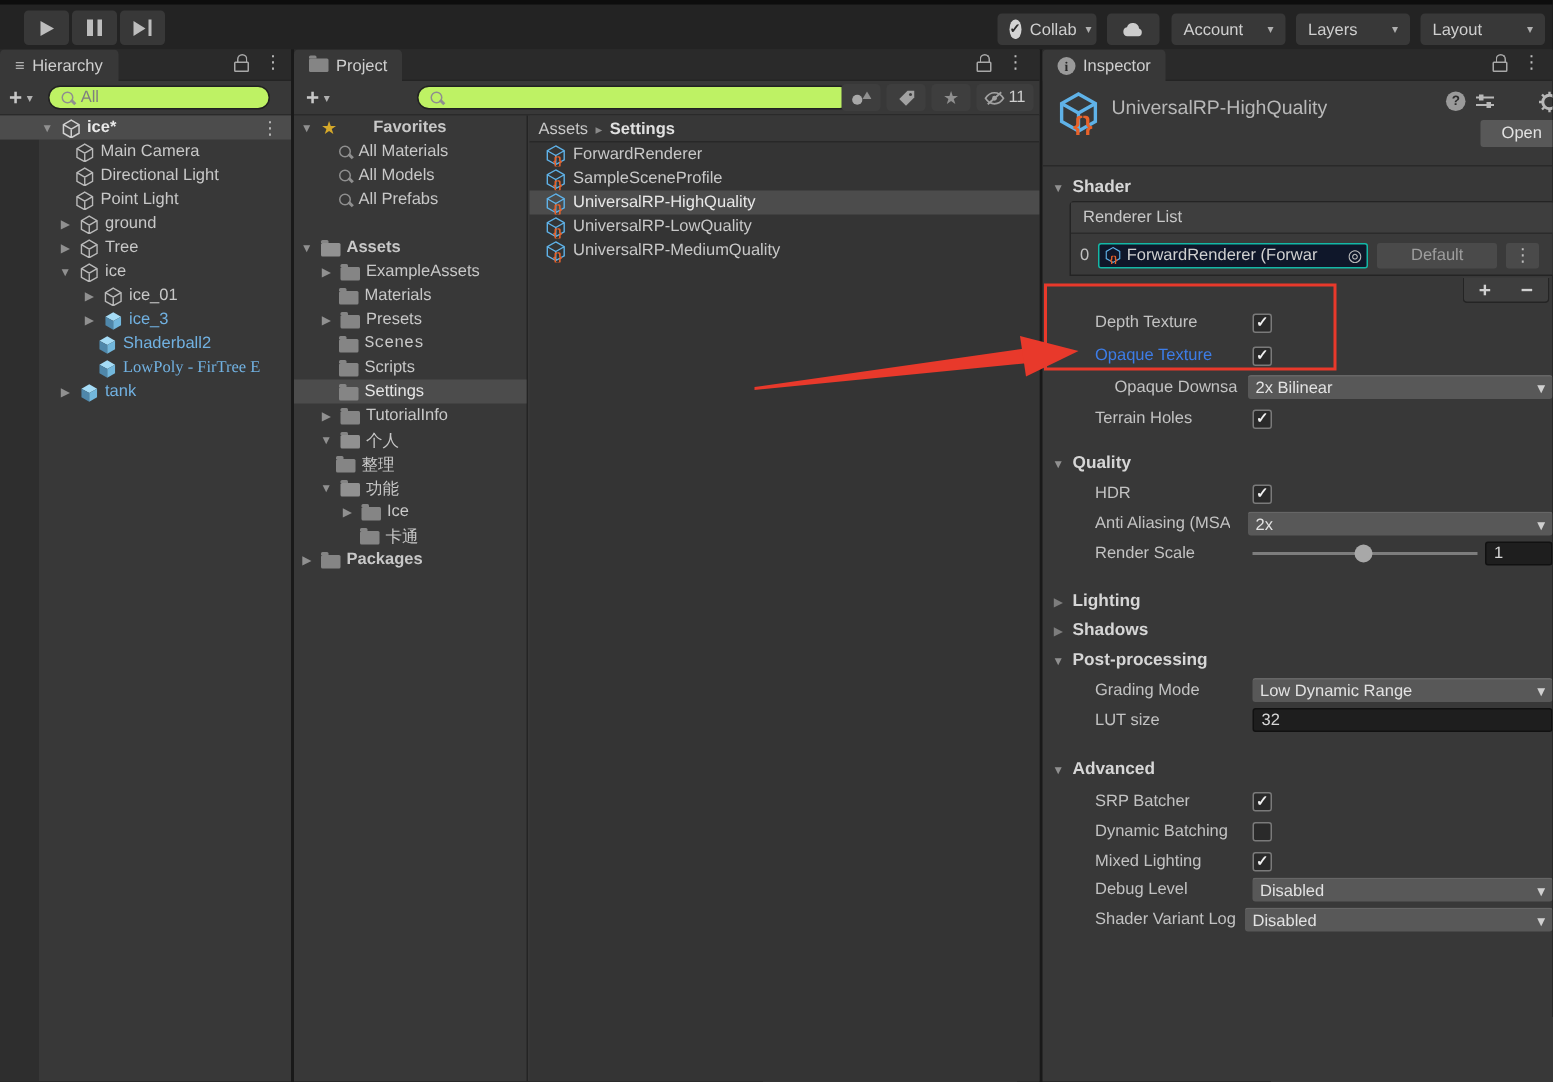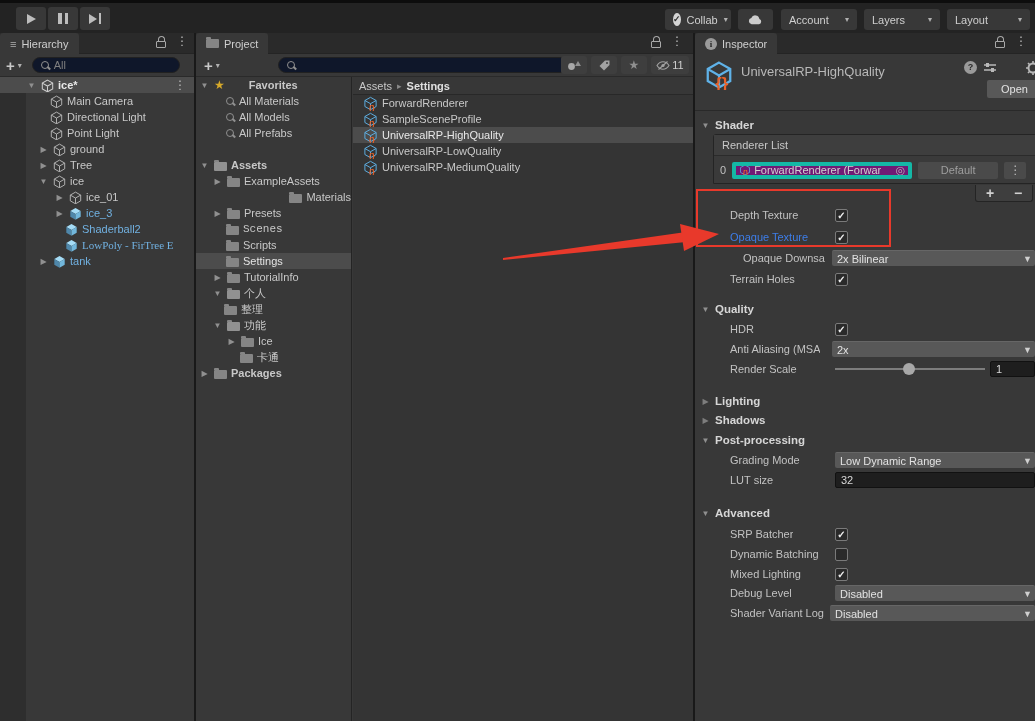--- a/index.html
+++ b/index.html
@@ -14,21 +14,21 @@
   .tools { position:absolute; left:0; right:0; top:21px; height:23px; background:#383838;
     border-bottom:1px solid #2a2a2a; display:flex; align-items:center; }
   .row { position:absolute; left:0; right:0; height:16px; display:flex; align-items:center; gap:4px; white-space:nowrap; }
   .sel { background:#4c4c4c; }
   .arr { width:11px; text-align:center; font-size:8px; color:#909090; flex:none; }
   .blue { color:#71b1e1; }
   
   .ic { flex:none; display:inline-block; }
   .plus { color:#c8c8c8; font-size:15px; font-weight:bold; }
   .caret { font-size:8px; color:#b0b0b0; }
-  .search-pill { height:16px; background:#0f172a; border:1px solid #212121; border-radius:9px;
+  .search-pill { height:16px; background:#bef264; border:1px solid #212121; border-radius:9px;
     display:flex; align-items:center; color:#7f7f7f; padding:0 8px; gap:4px; }
   .mag { width:9px; height:9px; position:relative; flex:none; }
   .mag::before { content:""; position:absolute; left:0; top:0; width:6px; height:6px;
     border:1.4px solid #8f8f8f; border-radius:50%; }
   .mag::after { content:""; position:absolute; left:6px; top:6px; width:3.5px; height:1.6px;
     background:#8f8f8f; transform:rotate(45deg); }
   .folder { width:13px; height:9px; background:#858585; border-radius:1px; position:relative; flex:none; margin-top:2px; }
   .folder::before { content:""; position:absolute; top:-2px; left:0; width:5px; height:2px; background:#858585; border-radius:1px 1px 0 0; }
   .folder.open { background:#919191; }
   .star { color:#d6a92a; font-size:12px; line-height:12px; flex:none; }
@@ -281,21 +281,21 @@
     <div class="row" style="top:80px;padding-left:3px;">
       <span class="arr">▼</span>
       <span class="folder open"></span>
       <span style="font-weight:bold;">Assets</span>
       </div>
     <div class="row" style="top:96px;padding-left:16px;">
       <span class="arr">▶</span>
       <span class="folder"></span>
       <span>ExampleAssets</span>
       </div>
-    <div class="row" style="top:112px;padding-left:30px;justify-content:flex-end;">
+    <div class="row" style="top:112px;padding-left:30px;">
       <span class="folder"></span>
       <span>Materials</span>
       </div>
     <div class="row" style="top:128px;padding-left:16px;">
       <span class="arr">▶</span>
       <span class="folder"></span>
       <span>Presets</span>
       </div>
     <div class="row" style="top:144px;padding-left:30px;font-family:Liberation Mono, monospace;">
       <span class="folder"></span>
@@ -427,21 +427,21 @@
     <span class="arr">▼</span>
     <span class="foldout">Shader</span>
     </div>
 
   <div style="position:absolute;left:18px;right:-2px;top:101px;height:50px;border:1px solid #242424;border-radius:3px 3px 0 0;background:#3a3a3a;">
     <div style="height:21px;background:#3e3e3e;border-bottom:1px solid #2b2b2b;display:flex;align-items:center;padding-left:8px;">
       <span>Renderer List</span>
       </div>
     <div style="display:flex;align-items:center;height:28px;gap:6px;padding-left:6px;">
       <span style="color:#c0c0c0;">0</span>
-      <div style="width:180px;height:17px;background:#701a75;border:4px solid #14b8a6;border-radius:2px;display:flex;align-items:center;gap:3px;padding:0 3px;overflow:hidden;">
+      <div style="width:180px;height:17px;background:#0f172a;border:1px solid #14b8a6;border-radius:2px;display:flex;align-items:center;gap:3px;padding:0 3px;overflow:hidden;">
         <svg width="12" height="12" viewBox="0 0 16 16" style="flex:none;">
             <path d="M8 1.4 14 4.8v6.4L8 14.6 2 11.2V4.8Z" fill="none" stroke="#5fb2e8"></path>
             <text x="5" y="15" fill="#e8622a" font-size="9" font-weight="bold">{}</text>
           </svg>
         <span style="white-space:nowrap;color:#d0d0d0;">ForwardRenderer (Forwar</span>
         <span style="margin-left:auto;color:#bdbdbd;font-size:11px;flex:none;">◎</span>
       </div>
       <div style="width:80px;height:17px;background:#4a4a4a;border-radius:2px;display:flex;align-items:center;justify-content:center;color:#9e9e9e;">
         <span>Default</span>
         </div>

